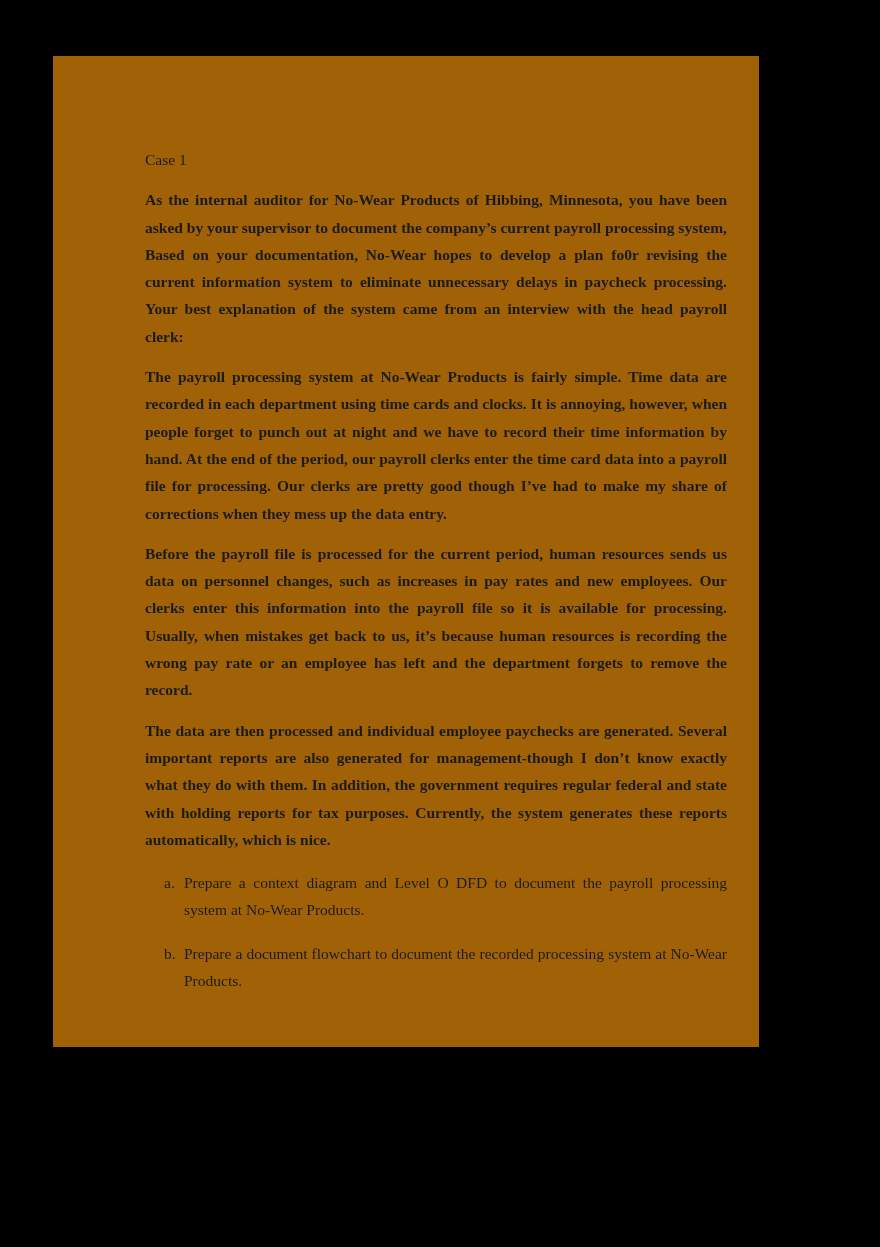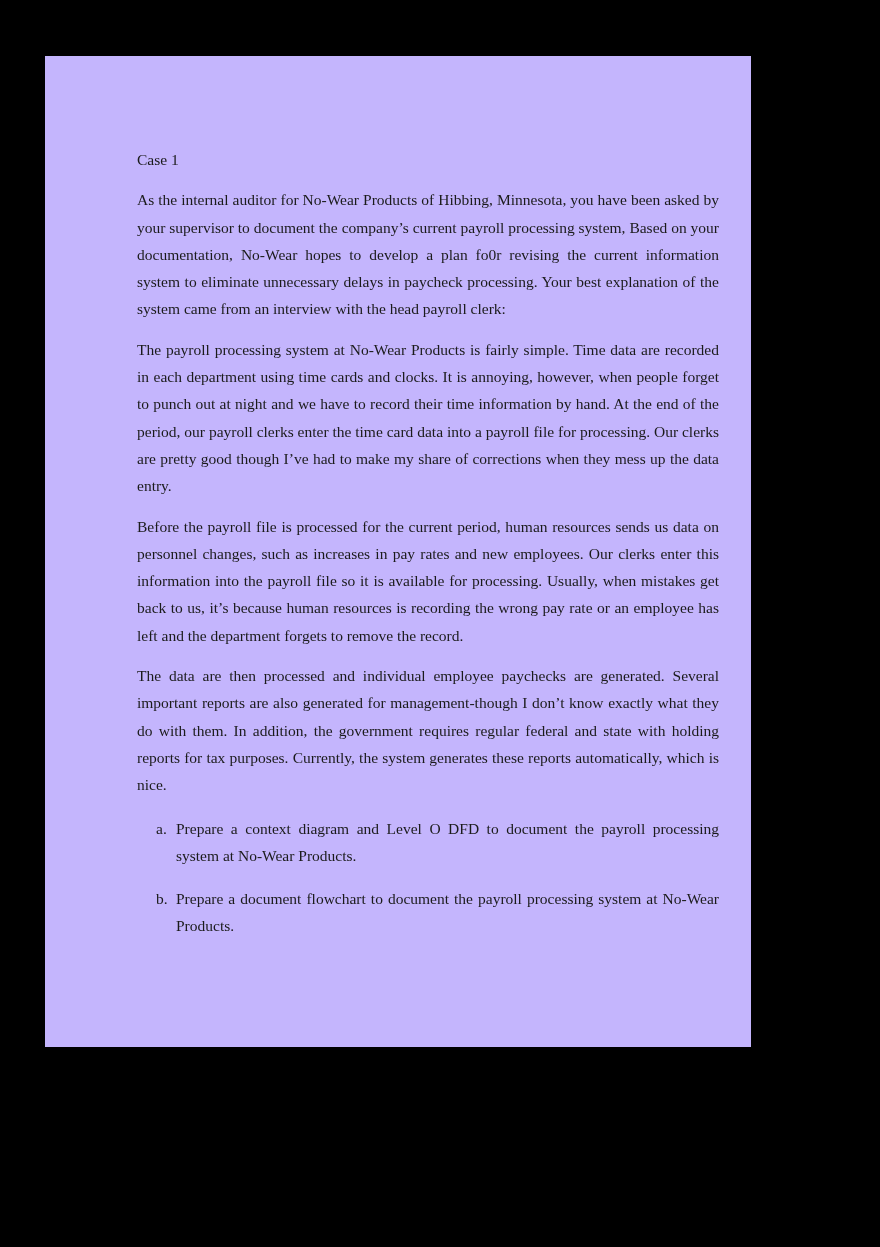--- a/index.html
+++ b/index.html
@@ -8,39 +8,40 @@
   }
   body {
     width: 880px;
     height: 1247px;
     background: #000000;
     position: relative;
     overflow: hidden;
   }
   .page {
     position: absolute;
-    left: 45px;
+    left: 53px;
     top: 56px;
     width: 706px;
     height: 991px;
-    background: #c4b5fd;
+    background: #a16207;
   }
   .content {
     position: absolute;
     left: 92px;
     top: 90px;
     width: 582px;
     font-family: "Liberation Serif", "DejaVu Serif", serif;
     font-size: 15.5px;
     line-height: 27.3px;
     color: #1b1b1b;
   }
   .para {
     margin: 0 0 13px 0;
     text-align: justify;
+    font-weight: bold;
   }
   .heading {
     margin: 0 0 13px 0;
     text-align: left;
   }
   .reqs {
     list-style: none;
     margin: 0;
     padding: 0;
   }
@@ -76,18 +77,18 @@
     <p class="para">The data are then processed and individual employee paychecks are generated. Several important reports are also generated for management-though I don’t know exactly what they do with them. In addition, the government requires regular federal and state with holding reports for tax purposes. Currently, the system generates these reports automatically, which is nice.</p>
 
 
     <ol class="reqs">
       <li class="req">
         <span class="marker">a.</span>
         <span class="req-text">Prepare a context diagram and Level O DFD to document the payroll processing system at No-Wear Products.</span>
       </li>
       <li class="req">
         <span class="marker">b.</span>
-        <span class="req-text">Prepare a document flowchart to document the payroll processing system at No-Wear Products.</span>
+        <span class="req-text">Prepare a document flowchart to document the recorded processing system at No-Wear Products.</span>
       </li>
     </ol>
 
   </div>
 </div>
 
 </body></html>

